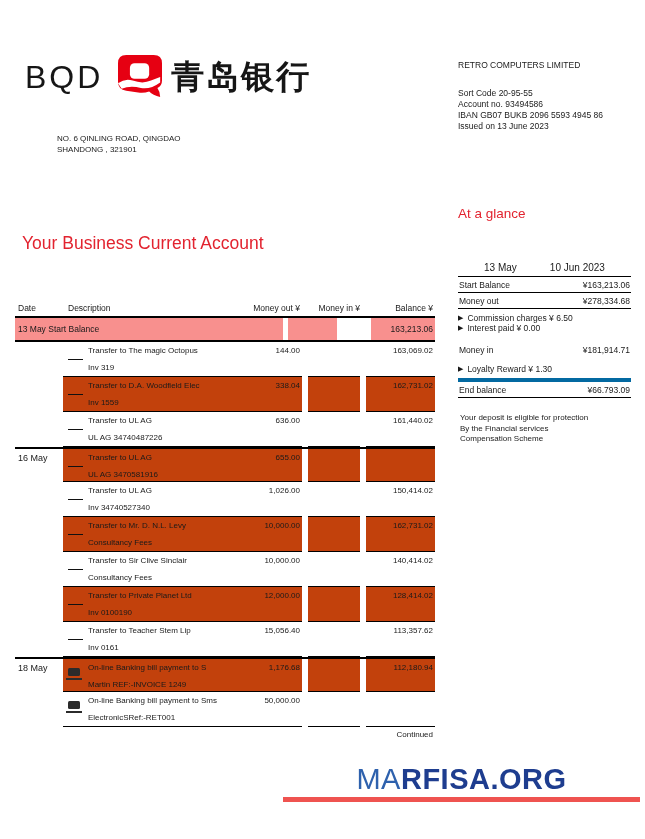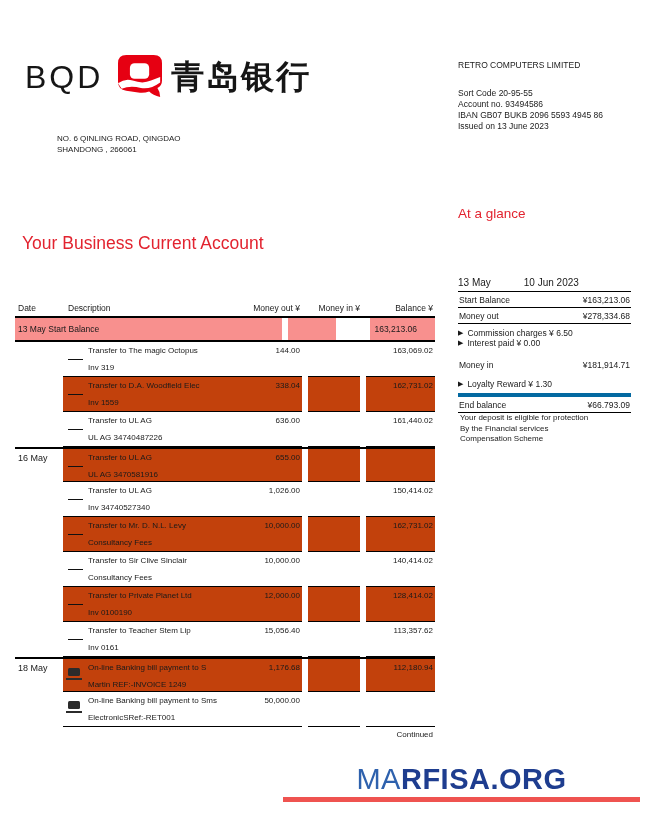--- a/index.html
+++ b/index.html
@@ -20,22 +20,22 @@
 
   
   .holder { position:absolute; left:458px; top:60px; font-size:8.5px; line-height:11px; }
   .holder .name { margin-bottom:17px; }
 
   
   .page-title { position:absolute; left:22px; top:233px; font-size:17.5px; font-weight:500; color:#e2232f; }
 
   
   .glance { position:absolute; left:458px; top:206px; width:173px; }
-  .glance-title { font-size:13.5px; font-weight:500; color:#e2232f; margin-bottom:56px; }
-  .g-range { display:flex; font-size:10px; padding-bottom:3px; border-bottom:1px solid #000; }
+  .glance-title { font-size:13.5px; font-weight:500; color:#e2232f; margin-bottom:41px; }
+  .g-range { display:flex; font-size:10px; padding-bottom:3px; border-bottom:1px solid #000;justify-content:center; }
   .g-range .r2 { margin-left:33px; }
   .g-kv { display:flex; justify-content:space-between; font-size:8.5px; padding:2.5px 1px; }
   .g-kv.bordered { border-bottom:1px solid #000; }
   .g-bullet { font-size:8.5px; display:flex; align-items:center; }
   .g-bullet .tri { font-size:7px; margin-right:4px; }
   .mt4{margin-top:4px;} .mt12{margin-top:0;} .mt8{margin-top:9px;} .mt6{margin-top:7px;}
   .g-endwrap { border-top:4px solid #0369a1; border-bottom:1px solid #000; margin-top:4px; }
 
   .protect-note { position:absolute; left:460px; top:413px; font-size:8px; line-height:10.5px; }
 
@@ -44,21 +44,21 @@
   .t-header { display:flex; height:15px; border-bottom:2px solid #000; font-size:8.5px; }
   .h-date { width:48px; padding-left:3px; }
   .h-main { width:239px; display:flex; justify-content:space-between; padding:0 2px 0 5px; }
   .h-in  { width:52px; text-align:right; }
   .h-bal { width:69px; text-align:right; padding-right:2px; }
   .hgap { width:6px; }
 
   .t-start { display:flex; height:24px; border-bottom:2px solid #000; align-items:stretch; }
   .s-left { width:287px; background:#f8908e; display:flex; align-items:center; padding-left:3px; font-size:8.5px; }
   .s-in   { width:52px; background:#f8908e; }
-  .s-bal  { width:69px; background:#f8908e; display:flex; align-items:center; justify-content:flex-end; padding-right:18px; font-size:8.5px;margin-left:28px; }
+  .s-bal  { width:69px; background:#f8908e; display:flex; align-items:center; justify-content:flex-end; padding-right:2px; font-size:8.5px;margin-left:28px; }
   .gap { width:6px; background:#fff; }
 
   .trow { display:flex; height:35px; }
   .trow.grp { border-top:2px solid #000; }
   .c-date { width:48px; padding:4px 0 0 3px; font-size:9px; }
   .c-main { width:239px; position:relative; border-bottom:1px solid #000; }
   .c-main .desc { position:absolute; left:25px; top:4px; }
   .c-main .ref  { position:absolute; left:25px; top:21px; }
   .c-main .out  { position:absolute; right:2px; top:4px; }
   .c-in  { width:52px; border-bottom:1px solid #000; }
@@ -90,21 +90,21 @@
         <path d="M10 1 H40 Q49 1 49 10 V29 Q49 35 44 37 Q47 41 47 47 Q39 45 35 41 Q29 43 23 42 L10 40 Q1 39 1 30 V10 Q1 1 10 1 Z" fill="#e60012"></path>
         <rect x="14" y="10" width="21" height="17" rx="5" fill="#ffffff"></rect>
         <path d="M1 32 Q9 26 17 29 Q28 33 37 29 L47 25 L47 31 Q36 39 26 37 Q14 34 5 38 Z" fill="#ffffff"></path>
       </svg>
     </span>
     <span class="logo-cn">青岛银行</span>
   </div>
 
   <div class="bank-address">
     <div>NO. 6 QINLING ROAD, QINGDAO</div>
-    <div>SHANDONG , 266061</div>
+    <div>SHANDONG , 321901</div>
   </div>
 
   <div class="holder">
     <div class="name">RETRO COMPUTERS LIMITED</div>
     <div>Sort Code 20-95-55</div>
     <div>Account no. 93494586</div>
     <div>IBAN GB07 BUKB 2096 5593 4945 86</div>
     <div>Issued on 13 June 2023</div>
   </div>
 

